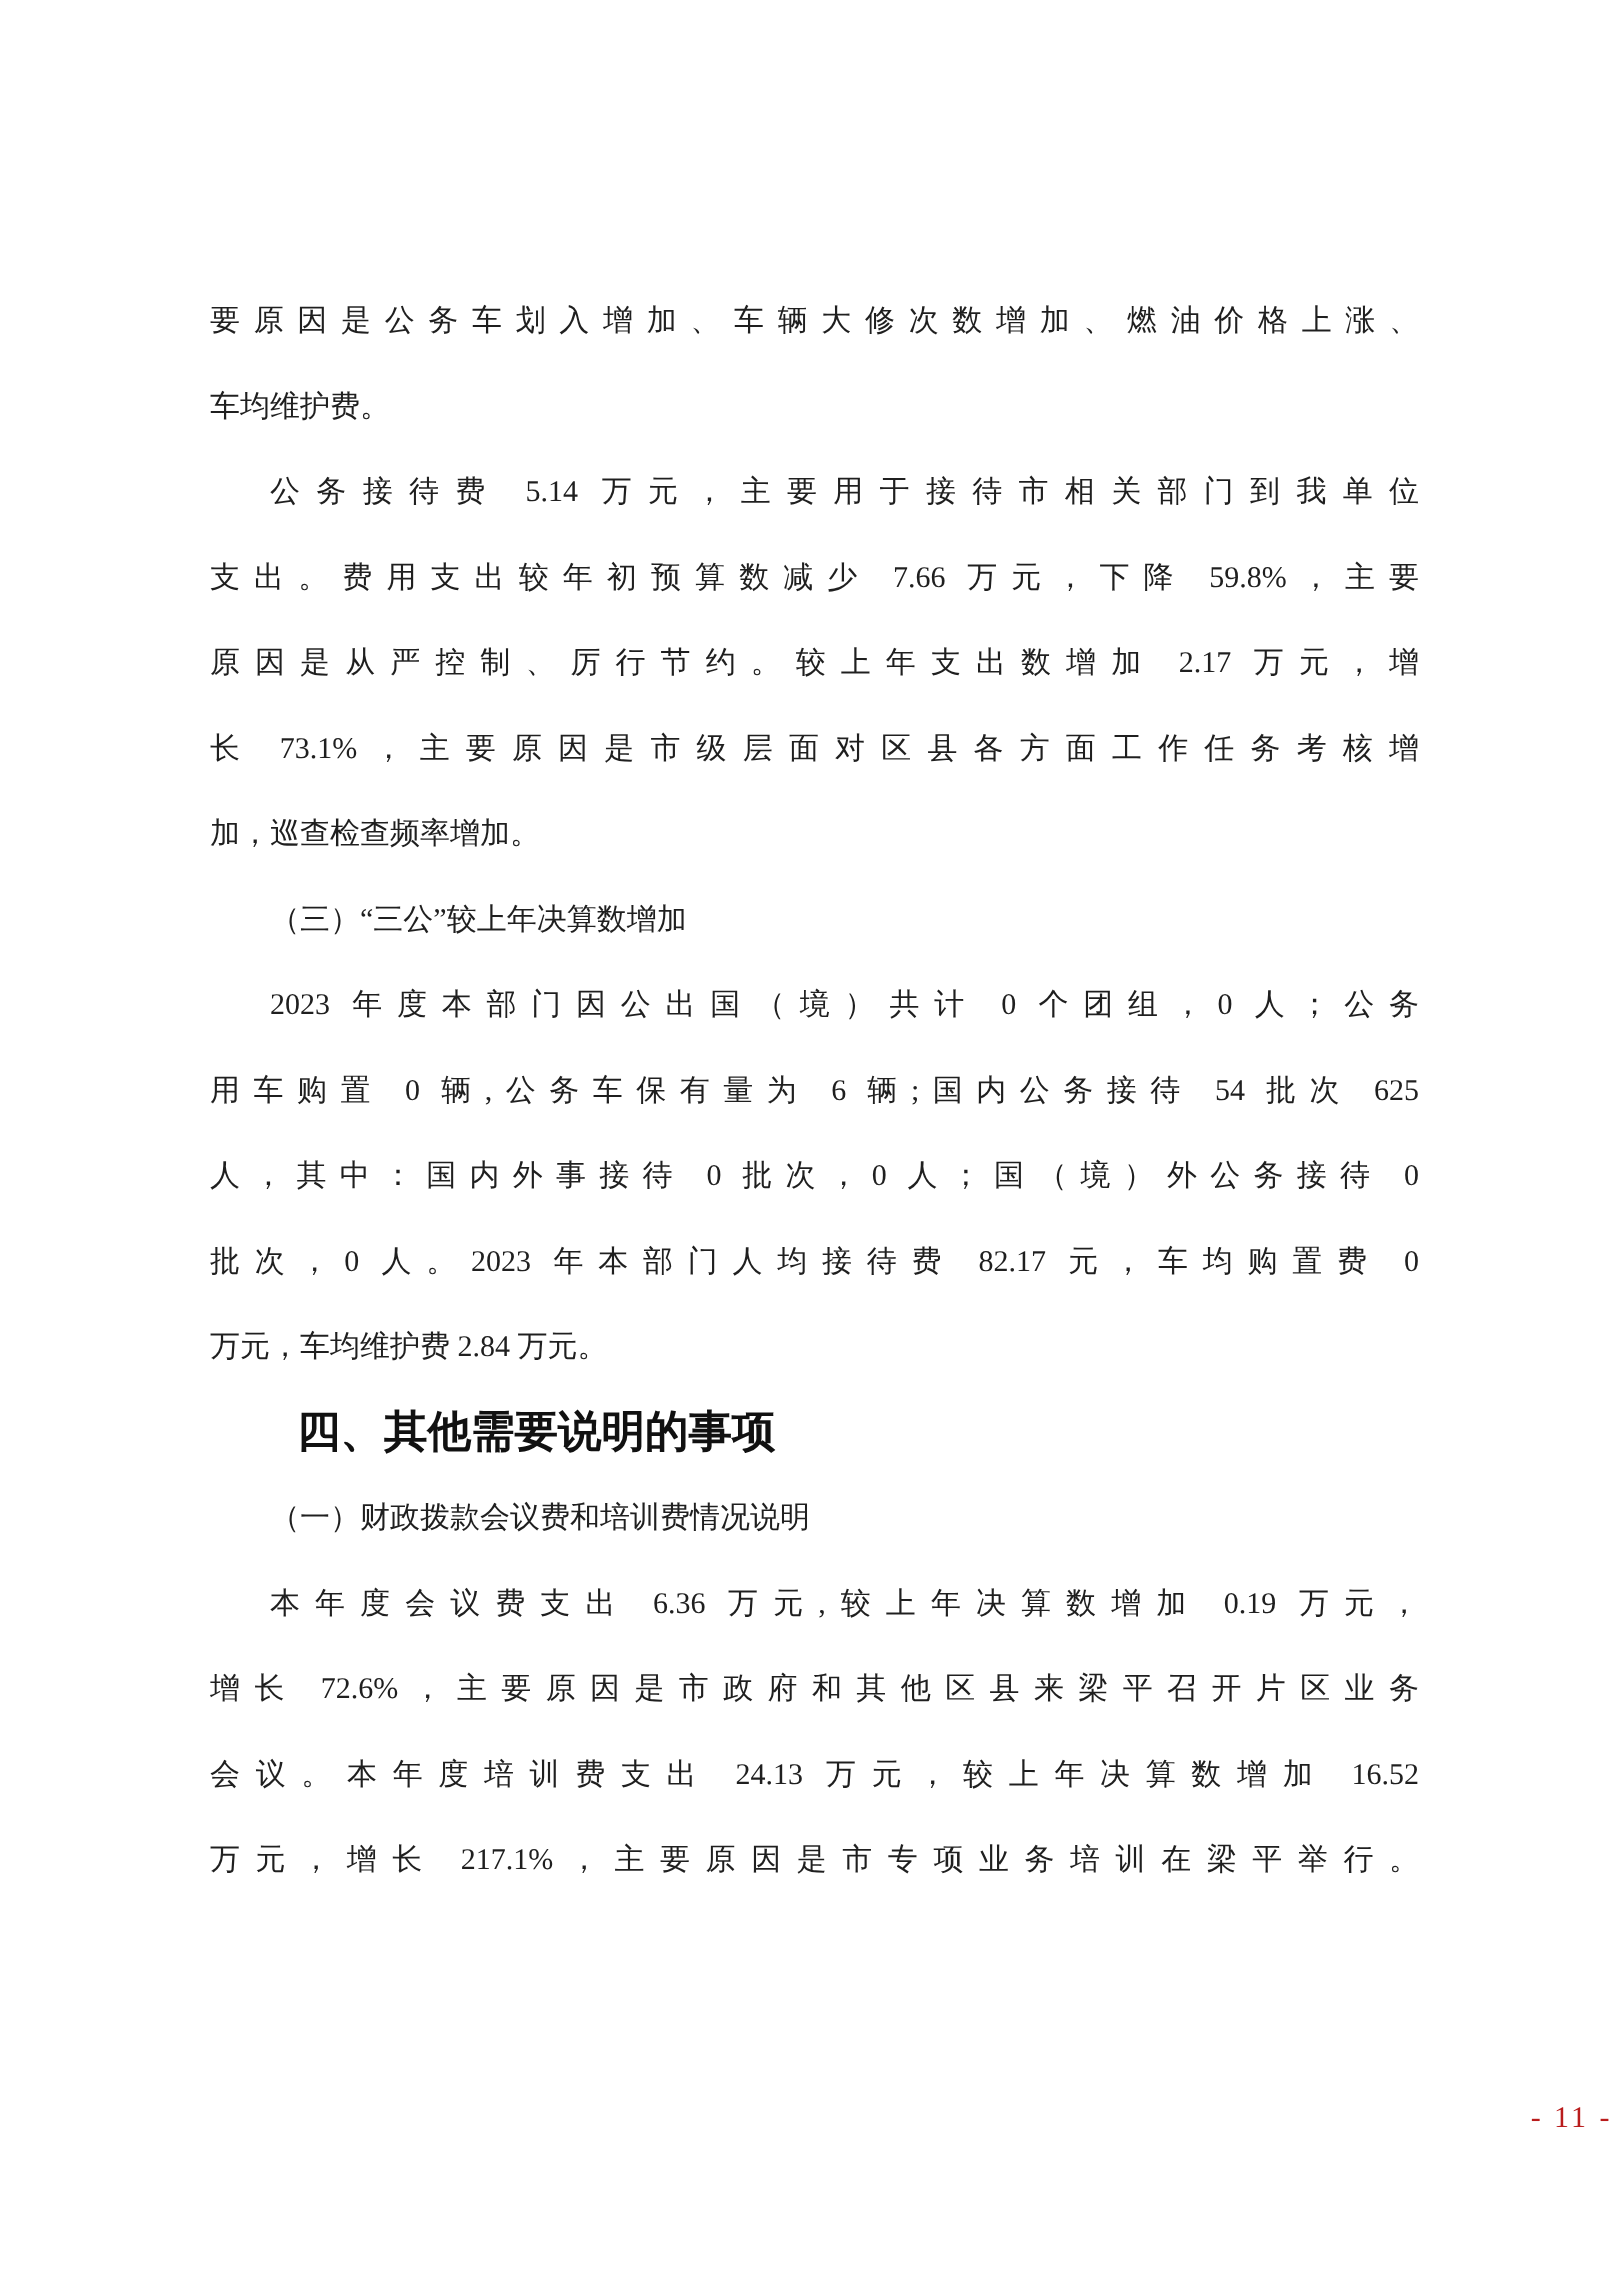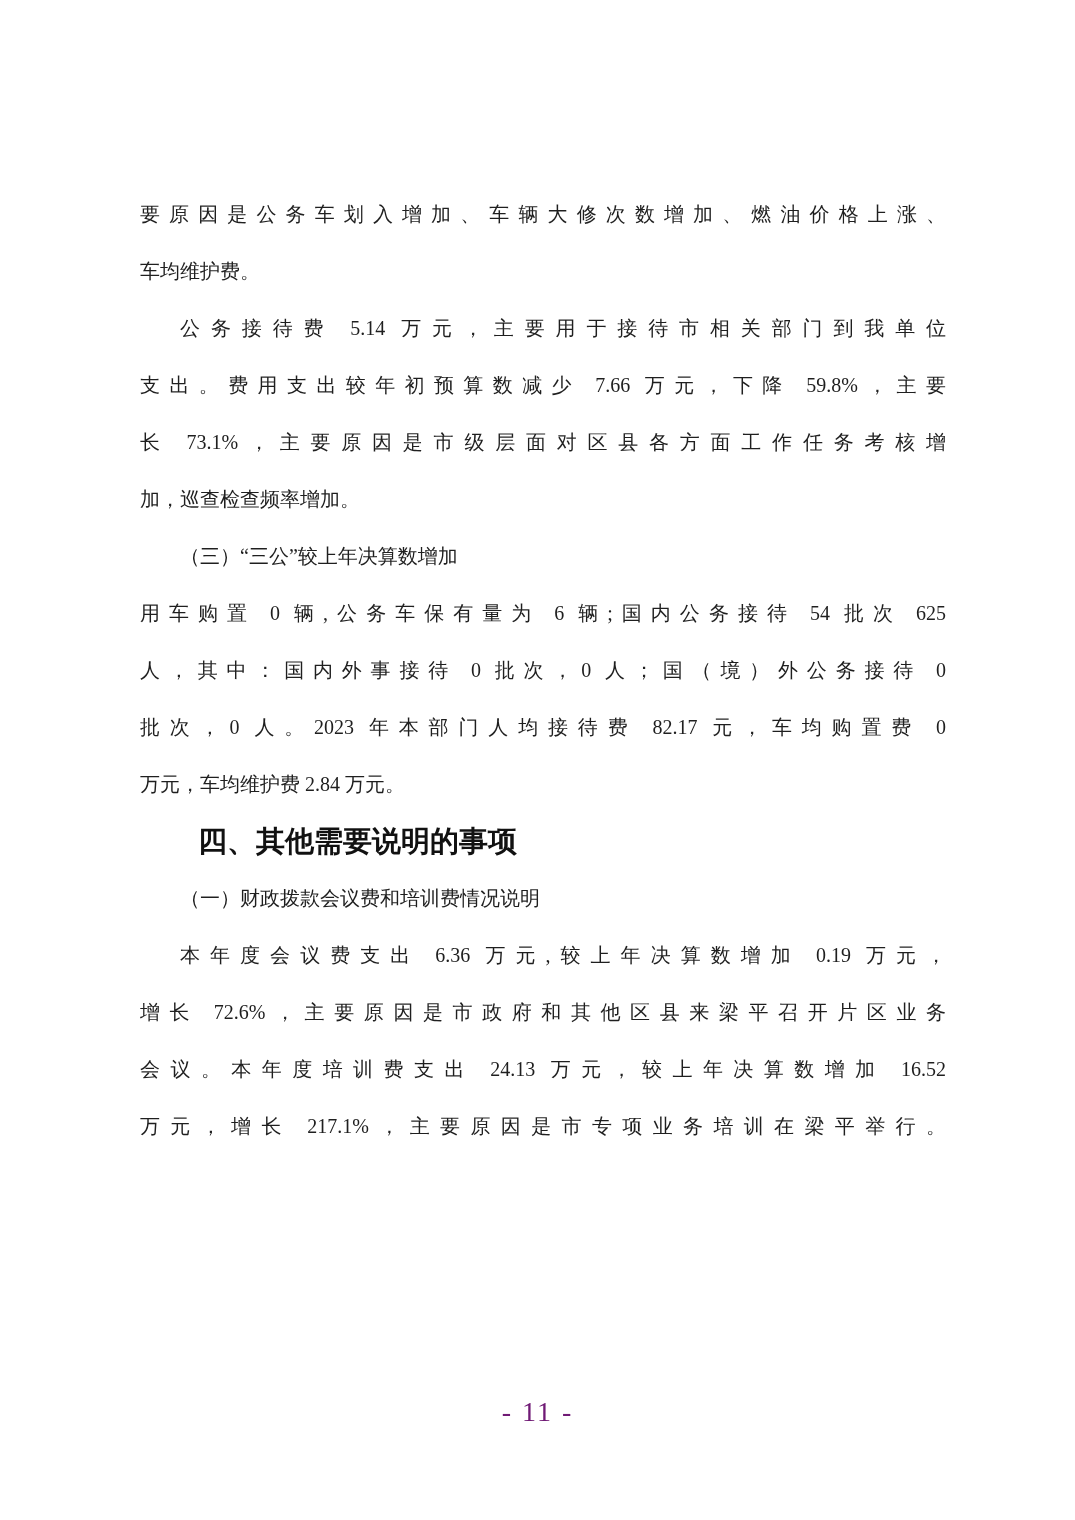--- a/index.html
+++ b/index.html
@@ -40,38 +40,40 @@
     font-family: Liberation Sans, sans-serif;
     font-weight: bold;
     font-size: 29px;
     color: #111111;
   }
   .footer {
     position: absolute;
     left: 0;
     top: 1398px;
     width: 1075px;
-    text-align: center;
-    font-size: 28px;
+    text-align: right;
+    font-size: 20px;
     line-height: 28px;
-    color: #701a75;
+    color: #b91c1c;
     letter-spacing: 2px;
   }
 </style>
 </head>
 <body>
 
 <div class="doc">
   <div class="ln fill">要原因是公务车划入增加、车辆大修次数增加、燃油价格上涨、</div>
   <div class="ln">车均维护费。</div>
   <div class="ln ind fill">公务接待费 5.14 万元，主要用于接待市相关部门到我单位</div>
   <div class="ln fill">支出。费用支出较年初预算数减少 7.66 万元，下降 59.8%，主要</div>
+  <div class="ln fill">原因是从严控制、厉行节约。较上年支出数增加 2.17 万元，增</div>
   <div class="ln fill">长 73.1%，主要原因是市级层面对区县各方面工作任务考核增</div>
   <div class="ln">加，巡查检查频率增加。</div>
   <div class="ln ind">（三）“三公”较上年决算数增加</div>
+  <div class="ln ind fill">2023 年度本部门因公出国（境）共计 0 个团组，0 人；公务</div>
   <div class="ln fill">用车购置 0 辆,公务车保有量为 6 辆;国内公务接待 54 批次 625</div>
   <div class="ln fill">人，其中：国内外事接待 0 批次，0 人；国（境）外公务接待 0</div>
   <div class="ln fill">批次，0 人。2023 年本部门人均接待费 82.17 元，车均购置费 0</div>
   <div class="ln">万元，车均维护费 2.84 万元。</div>
   <div class="ln ind h-bold">四、其他需要说明的事项</div>
   <div class="ln ind">（一）财政拨款会议费和培训费情况说明</div>
   <div class="ln ind fill">本年度会议费支出 6.36 万元,较上年决算数增加 0.19 万元，</div>
   <div class="ln fill">增长 72.6%，主要原因是市政府和其他区县来梁平召开片区业务</div>
   <div class="ln fill">会议。本年度培训费支出 24.13 万元，较上年决算数增加 16.52</div>
   <div class="ln fill">万元，增长 217.1%，主要原因是市专项业务培训在梁平举行。</div>

